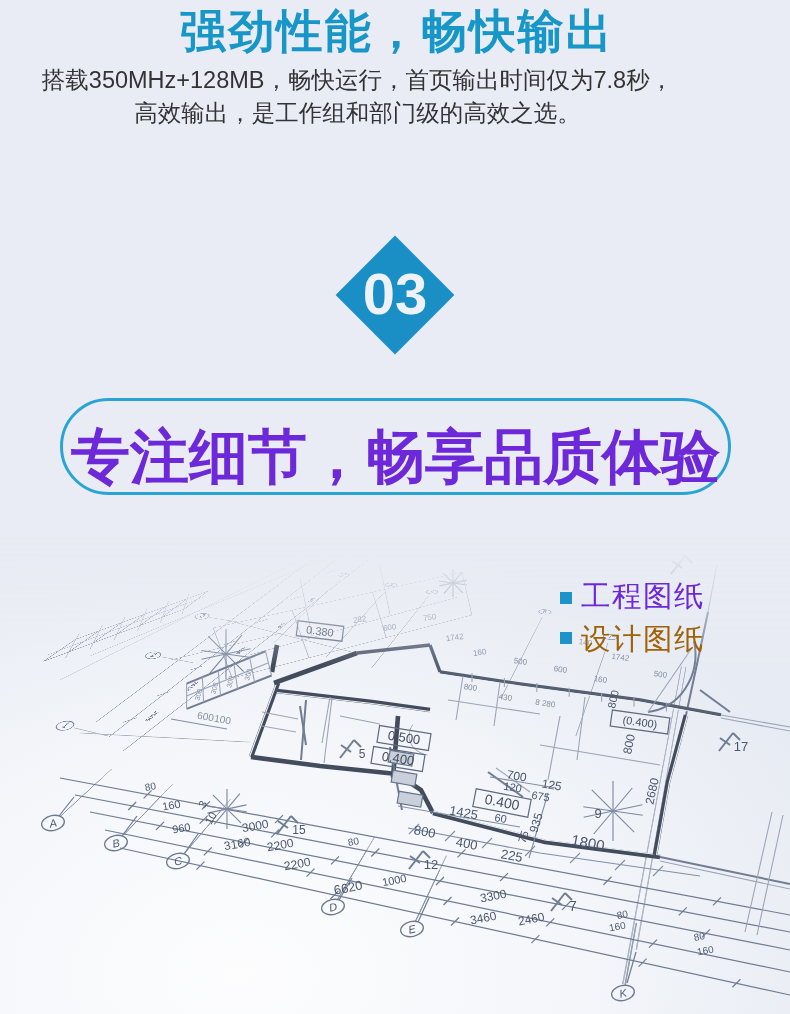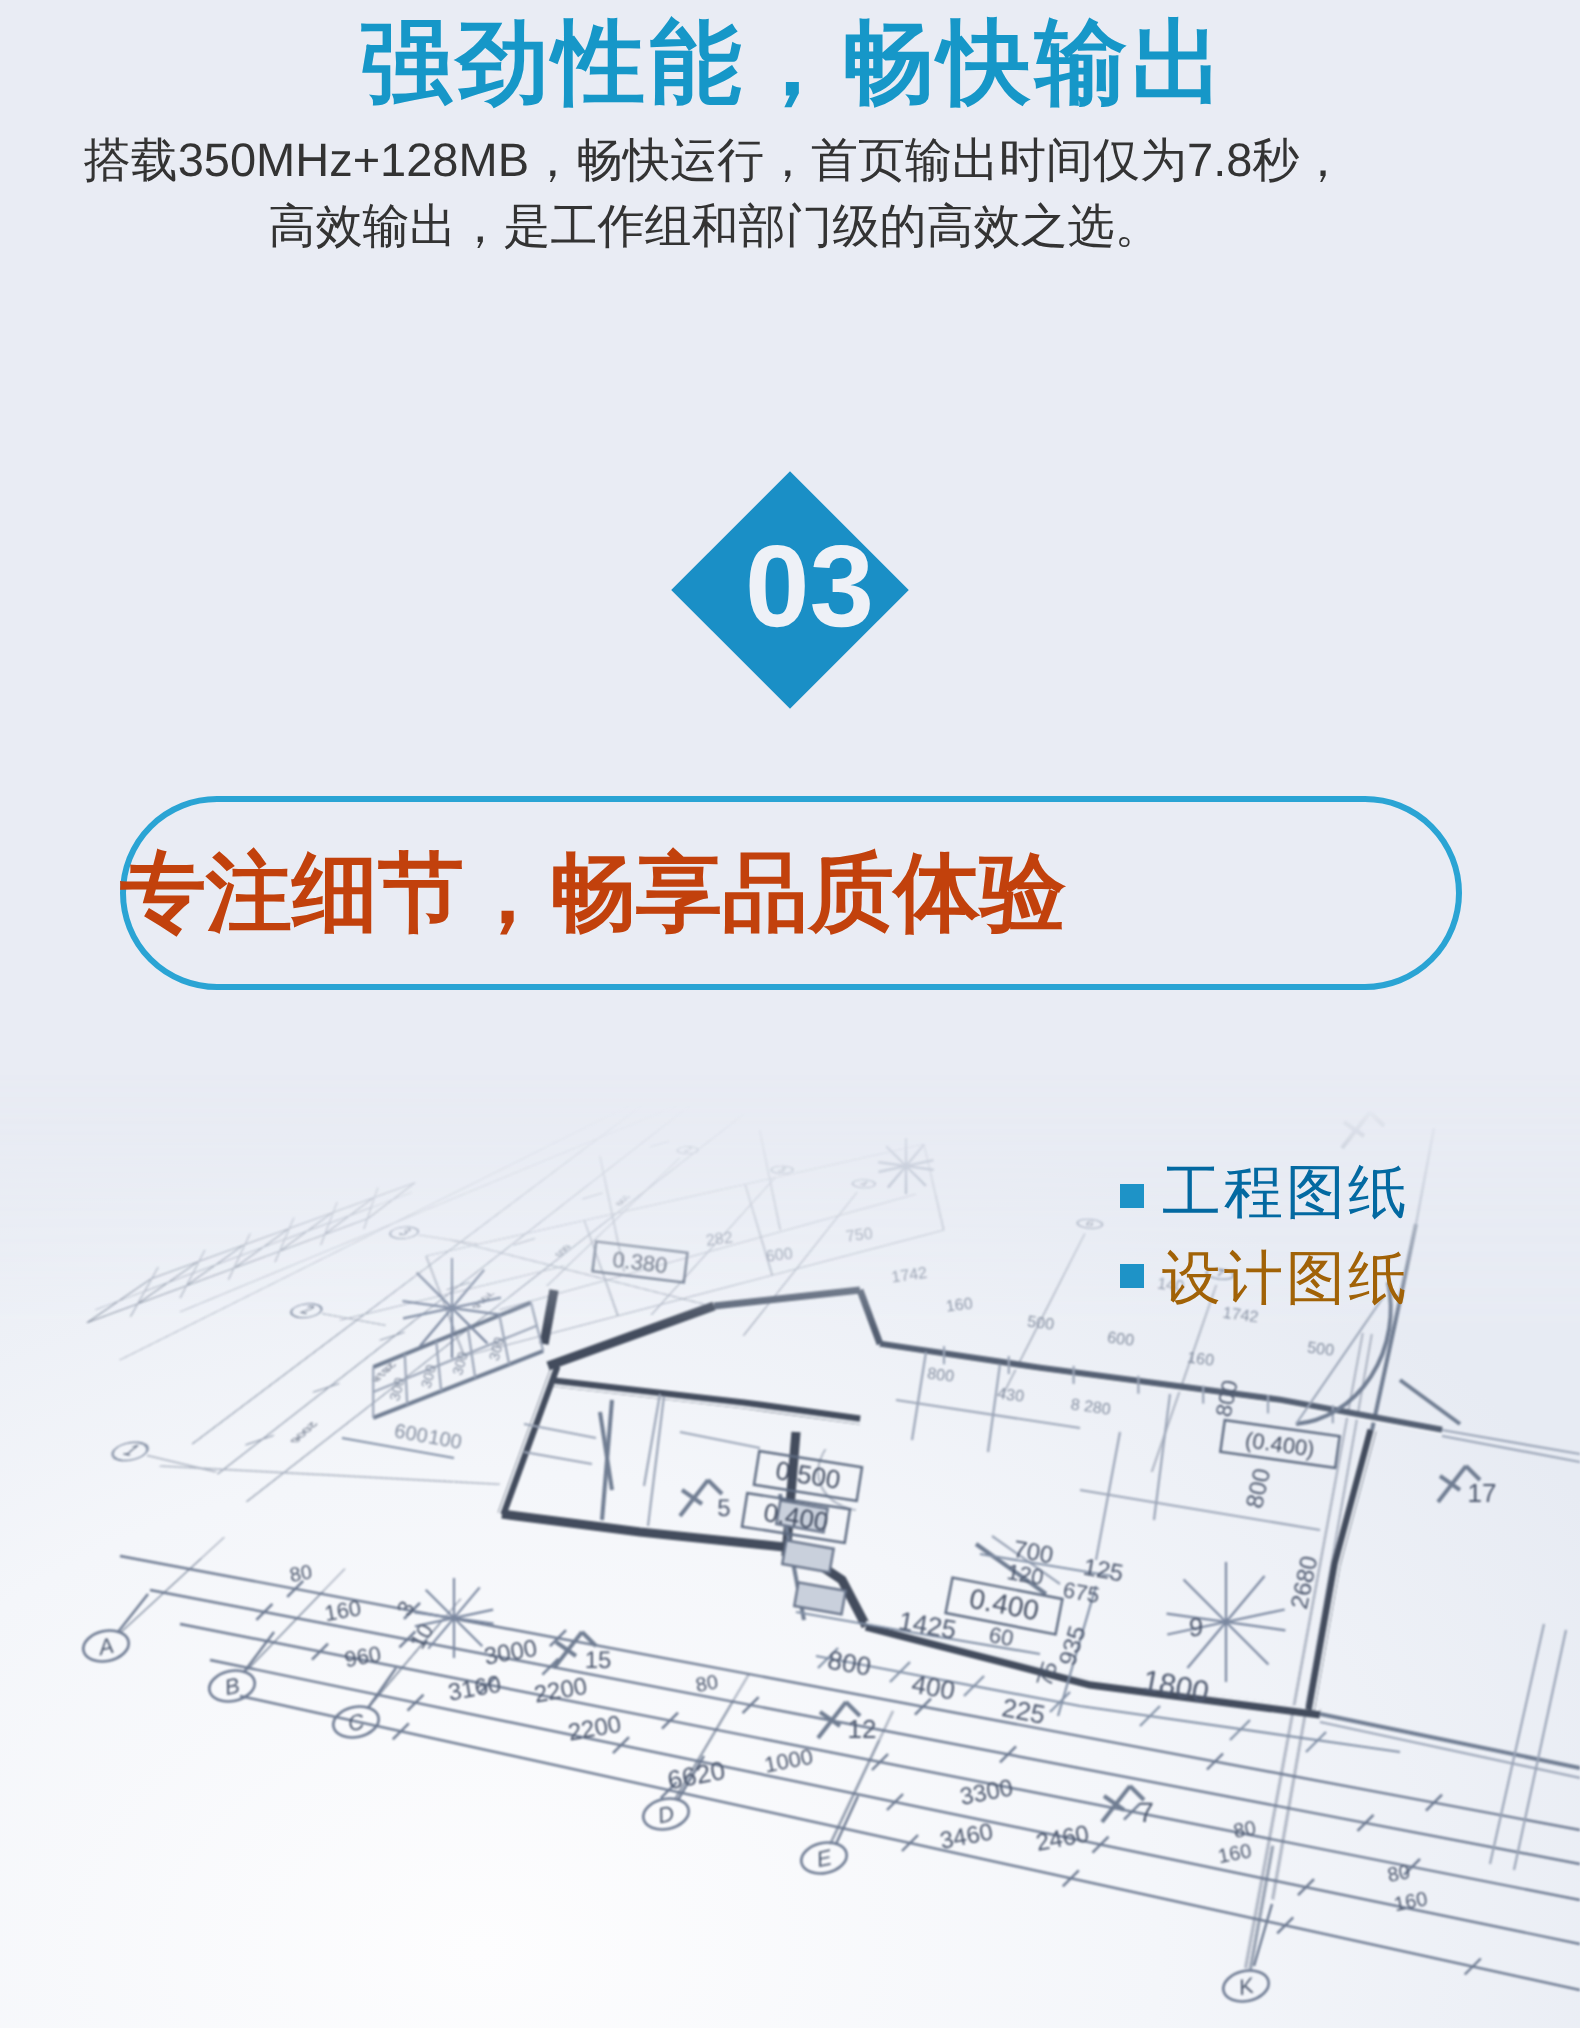--- a/index.html
+++ b/index.html
@@ -452,22 +452,22 @@
 <line x1="700" y1="690" x2="730" y2="712" class="om"></line>
 </svg>
 </div>
 
 <div style="position:absolute;left:0;top:1px;left:2px;width:790px;text-align:center;font-size:46px;font-weight:bold;color:#1697c8;letter-spacing:2.2px;">强劲性能，畅快输出</div>
 
 <div style="position:absolute;left:0;top:64px;width:715px;text-align:center;font-size:23.5px;color:#333;line-height:33px;">搭载350MHz+128MB，畅快运行，首页输出时间仅为7.8秒，<br>高效输出，是工作组和部门级的高效之选。</div>
 
 <div style="position:absolute;left:353px;top:253px;width:84px;height:84px;background:#1a8fc6;transform:rotate(45deg);"></div>
 
-<div style="position:absolute;left:353px;top:260px;width:84px;text-align:right;font-size:58px;font-weight:bold;color:#eef1f7;">03</div>
+<div style="position:absolute;left:353px;top:260px;width:84px;text-align:center;font-size:58px;font-weight:bold;color:#eef1f7;">03</div>
 
 <div style="position:absolute;left:60px;top:398px;width:671px;height:97px;border:3px solid #2aa4d4;border-radius:49px;"></div>
 
-<div style="position:absolute;left:60px;top:418px;width:671px;text-align:left;font-size:43px;font-weight:bold;color:#c2410c;letter-spacing:0px;">专注细节，畅享品质体验</div>
+<div style="position:absolute;left:60px;top:418px;width:671px;text-align:center;font-size:59px;font-weight:bold;color:#6d28d9;letter-spacing:0px;">专注细节，畅享品质体验</div>
 
 <div style="position:absolute;left:560px;top:592px;width:12px;height:12px;background:#1e93c7;"></div>
-<div style="position:absolute;left:581px;top:577px;font-size:29.5px;letter-spacing:1.5px;color:#0369a1;">工程图纸</div>
+<div style="position:absolute;left:581px;top:577px;font-size:29.5px;letter-spacing:1.5px;color:#6d28d9;">工程图纸</div>
 
 <div style="position:absolute;left:560px;top:632px;width:12px;height:12px;background:#1e93c7;"></div>
 <div style="position:absolute;left:581px;top:620px;font-size:29.5px;letter-spacing:1.5px;color:#a16207;">设计图纸</div>
 </body></html>

